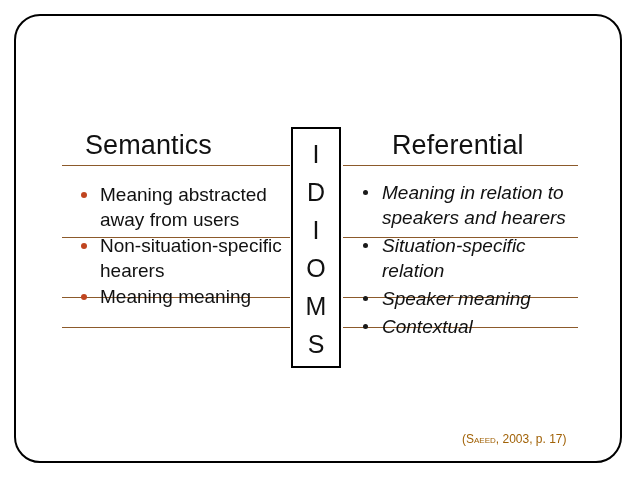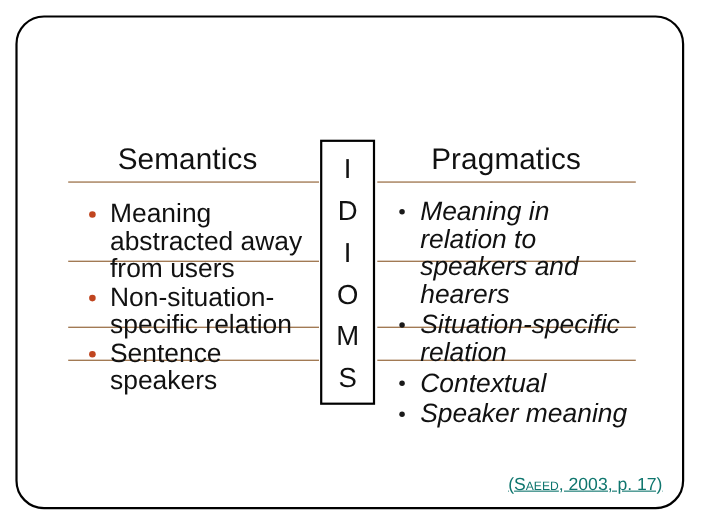--- a/index.html
+++ b/index.html
@@ -60,30 +60,30 @@
 
   
   .col-title {
     position: absolute;
     font-size: 27px;
     color: #111111;
     font-weight: normal;
     letter-spacing: 0.1px;
     white-space: nowrap;
   }
-  .col-title.semantics  { left: 107px;  top: 130px; }
+  .col-title.semantics  { left: 85px;  top: 130px; }
   .col-title.pragmatics { left: 392px; top: 130px; }
 
   
   .col-list {
     position: absolute;
     margin: 0;
     padding: 0;
     list-style: none;
-    font-size: 24px;
+    font-size: 19px;
     line-height: 25px;
     color: #111111;
   }
   .col-list.left  { left: 78px;  top: 182px; width: 212px; }
   .col-list.right { left: 358px; top: 180px; width: 224px; }
 
   .col-list li {
     position: relative;
     padding-left: 22px;
     margin: 0 0 1px 0;
@@ -130,24 +130,23 @@
     color: #111111;
     text-align: center;
     font-weight: normal;
   }
 
   
   .citation {
     position: absolute;
     left: 462px;
     top: 432px;
-    font-size: 16px;
-    color: #0f766e;
+    font-size: 12px;
+    color: #a16207;
     white-space: nowrap;
-    text-decoration: underline;
   }
   .citation .smallcaps {
     font-variant: small-caps;
   }
 </style>
 </head>
 <body>
 
 <div class="slide">
 
@@ -167,46 +166,46 @@
 
     <div class="col-title semantics">Semantics</div>
 
     <ul class="col-list left">
       <li>
         <span class="bullet"></span>
         <span>Meaning abstracted away from users</span>
       </li>
       <li>
         <span class="bullet"></span>
-        <span>Non-situation-specific relation</span>
-      </li>
-      <li>
-        <span class="bullet"></span>
-        <span>Sentence speakers</span>
+        <span>Non-situation-specific hearers</span>
+      </li>
+      <li>
+        <span class="bullet"></span>
+        <span>Meaning meaning</span>
       </li>
     </ul>
 
-    <div class="col-title pragmatics">Pragmatics</div>
+    <div class="col-title pragmatics">Referential</div>
 
     <ul class="col-list right">
       <li>
         <span class="bullet"></span>
         <span>Meaning in relation to speakers and hearers</span>
       </li>
       <li>
         <span class="bullet"></span>
         <span>Situation-specific relation</span>
       </li>
       <li>
         <span class="bullet"></span>
+        <span>Speaker meaning</span>
+      </li>
+      <li>
+        <span class="bullet"></span>
         <span>Contextual</span>
-      </li>
-      <li>
-        <span class="bullet"></span>
-        <span>Speaker meaning</span>
       </li>
     </ul>
 
     <div class="idioms-box">
       <span class="idioms-letter">I</span>
       <span class="idioms-letter">D</span>
       <span class="idioms-letter">I</span>
       <span class="idioms-letter">O</span>
       <span class="idioms-letter">M</span>
       <span class="idioms-letter">S</span>

